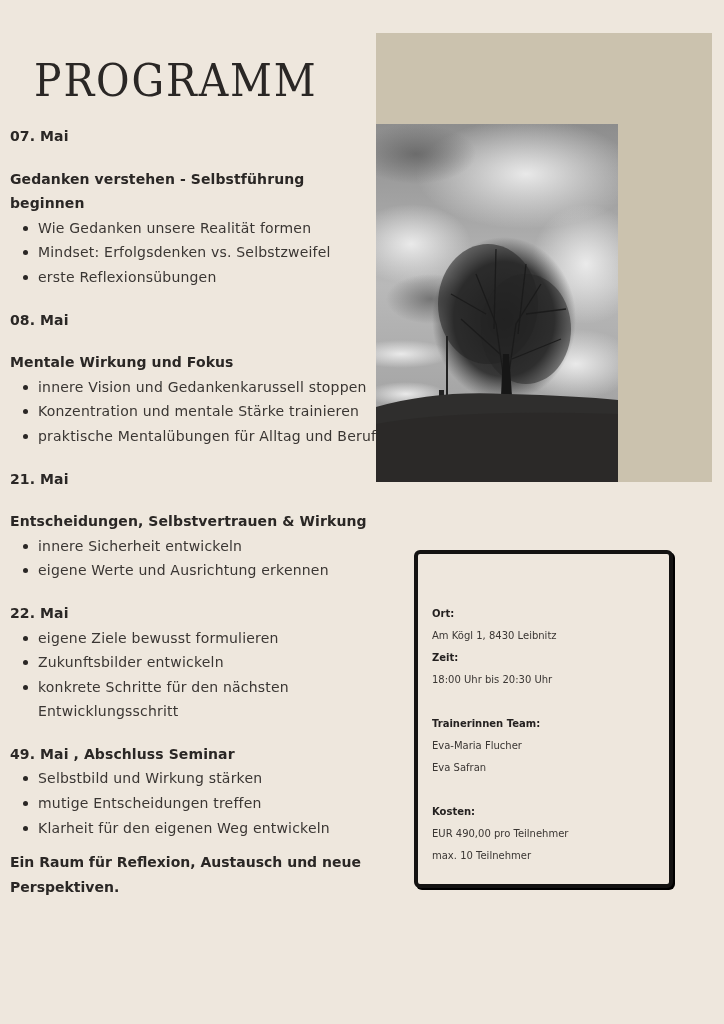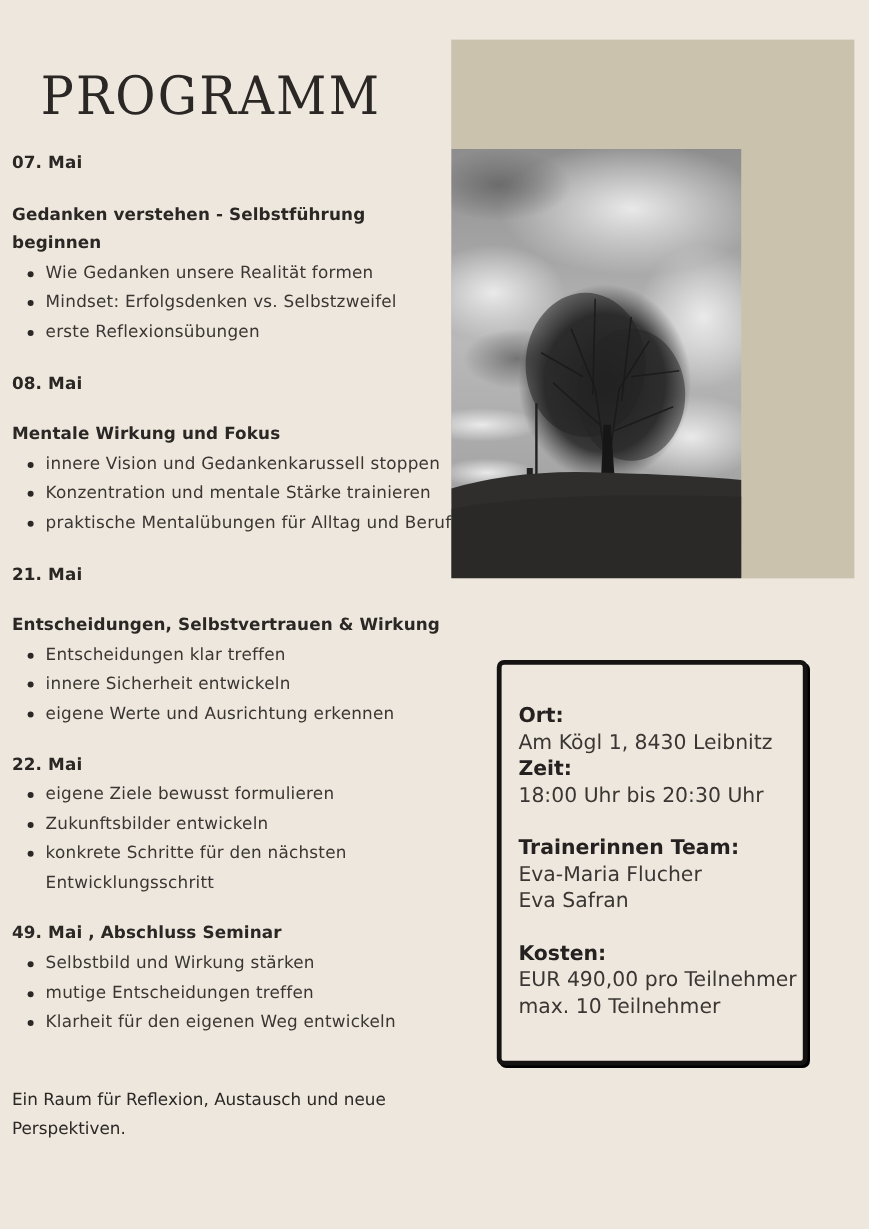--- a/index.html
+++ b/index.html
@@ -22,40 +22,40 @@
     font-size: 14px; line-height: 24.6px;
   }
   .date, .topic { font-weight: bold; color: #2a2725; letter-spacing: 0.1px; margin-top: 18px; }
   .topic { font-size: 14px; }
   ul.items { list-style: none; margin: 0; padding: 0 0 0 28px; }
   ul.items li { position: relative; color: #3a3633; font-size: 14px; letter-spacing: 0.2px; }
   ul.items li::before {
     content: ""; position: absolute; left: -15px; top: 10px;
     width: 5px; height: 5px; border-radius: 50%; background: #2a2725;
   }
-  .closing { margin-top: 40px; font-weight: normal; color: #2a2725; }
+  .closing { margin-top: 10px; font-weight: bold; color: #2a2725; }
 
   .beige-panel {
     position: absolute; left: 376px; top: 33px; width: 336px; height: 449px;
     background: #cbc2ae;
   }
   .photo {
     position: absolute; left: 376px; top: 124px; width: 242px; height: 358px;
     overflow: hidden;
   }
   .photo svg { display: block; }
 
   .info-box {
     position: absolute; left: 414px; top: 550px; width: 259px; height: 338px;
     box-sizing: border-box;
     border: 4px solid #141312; border-radius: 6px;
     background: #eee7dd;
     box-shadow: 2px 2px 0 #000;
   }
-  .info-inner { position: absolute; left: 14px; top: 32px; font-size: 17px; line-height: 22px; color: #3a3633; }
+  .info-inner { position: absolute; left: 14px; top: 49px; font-size: 10px; line-height: 22px; color: #3a3633; }
   .info-label { font-weight: bold; color: #242120; }
   .gap { height: 22px; }
 </style>
 </head>
 <body>
 
 <h1 class="title">PROGRAMM</h1>
 
 <div class="beige-panel"></div>
 
@@ -134,21 +134,20 @@
     <ul class="items">
       <li>innere Vision und Gedankenkarussell stoppen</li>
       <li>Konzentration und mentale Stärke trainieren</li>
       <li>praktische Mentalübungen für Alltag und Beruf</li>
     </ul>
   </div>
   <div>
     <div class="date">21. Mai</div>
     <div class="topic">Entscheidungen, Selbstvertrauen &amp; Wirkung</div>
     <ul class="items">
-      <li>Entscheidungen klar treffen</li>
       <li>innere Sicherheit entwickeln</li>
       <li>eigene Werte und Ausrichtung erkennen</li>
     </ul>
   </div>
   <div>
     <div class="date">22. Mai</div>
     <ul class="items">
       <li>eigene Ziele bewusst formulieren</li>
       <li>Zukunftsbilder entwickeln</li>
       <li>konkrete Schritte für den nächsten Entwicklungsschritt</li>

